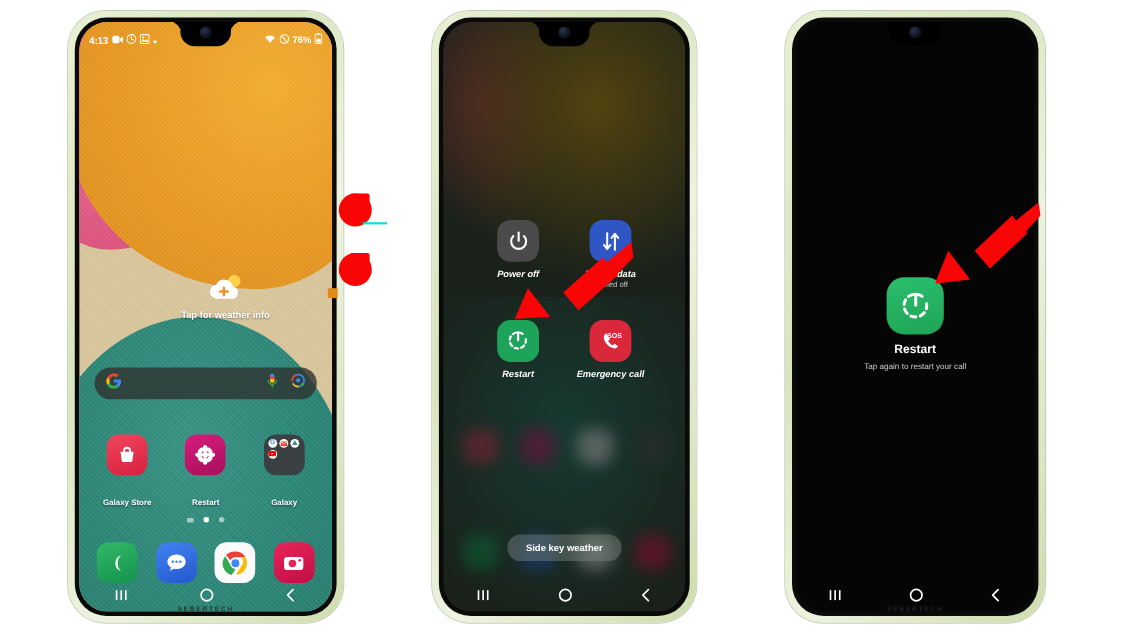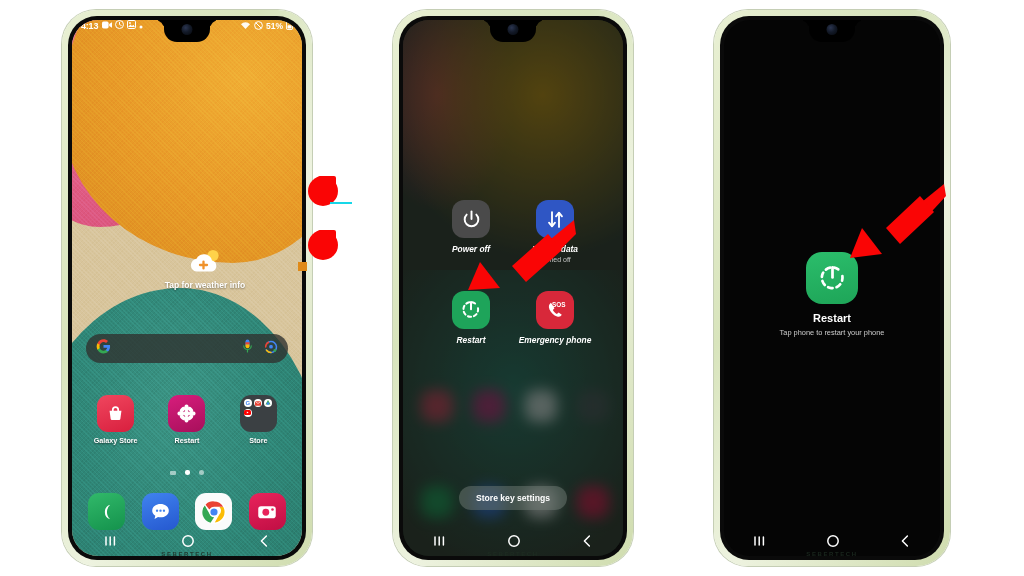--- a/index.html
+++ b/index.html
@@ -78,21 +78,21 @@
   .grain{
     position:absolute; inset:0; opacity:.16; mix-blend-mode:overlay;
     background-image:
       repeating-linear-gradient(45deg, rgba(255,255,255,.5) 0 1px, transparent 1px 3px),
       repeating-linear-gradient(-45deg, rgba(0,0,0,.35) 0 1px, transparent 1px 3px);
   }
 
   
   .statusbar{
     position:absolute; top:0; left:0; right:0; height:22px;
-    display:flex; align-items:flex-start; justify-content:space-between;
+    display:flex; align-items:flex-end; justify-content:space-between;
     padding:0 9px; z-index:30;
     color:#fff; font-size:8.5px; font-weight:bold;
   }
   .sb-left{ display:flex; align-items:center; gap:3px; }
   .sb-right{ display:flex; align-items:center; gap:3px; }
   .sb-clock{ font-size:9px; letter-spacing:-.2px; margin-right:1px; }
   .sb-ico{ display:inline-block; }
   .sb-pct{ font-size:8.5px; font-weight:bold; }
 
   
@@ -117,21 +117,21 @@
     z-index:20;
   }
   .sb-icons-right{ display:flex; align-items:center; gap:11px; }
 
   
   .appsrow{
     position:absolute; left:8px; right:8px;
     display:flex; justify-content:space-around;
     z-index:20;
   }
-  .app{ display:flex; flex-direction:column; align-items:center; gap:4px; width:52px; }
+  .app{ display:flex; flex-direction:column; align-items:center; gap:20px; width:52px; }
   .app-ico{
     width:37px; height:37px; border-radius:11px;
     display:flex; align-items:center; justify-content:center;
     position:relative; overflow:hidden;
   }
   .app-lbl{
     color:#fff; font-size:7.2px; font-weight:bold;
     text-shadow:0 1px 2px rgba(0,0,0,.6); white-space:nowrap;
   }
   .dots{
@@ -262,21 +262,21 @@
               <svg width="11" height="9" viewBox="0 0 11 9">
                   <path d="M5.5 7.9 L1 3.2 A6.4 6.4 0 0 1 10 3.2 Z" fill="#fff" opacity="0.95"></path>
                 </svg>
             </span>
             <span class="sb-ico">
               <svg width="9" height="9" viewBox="0 0 9 9">
                   <circle cx="4.5" cy="4.5" r="3.9" fill="none" stroke="#fff" stroke-width="1"></circle>
                   <line x1="1.9" y1="1.9" x2="7.1" y2="7.1" stroke="#fff" stroke-width="1"></line>
                 </svg>
             </span>
-            <span class="sb-pct">51%</span>
+            <span class="sb-pct">76%</span>
             <span class="sb-ico">
               <svg width="7" height="10" viewBox="0 0 7 10">
                   <rect x="2.3" y="0" width="2.4" height="1.3" rx="0.5" fill="#fff"></rect>
                   <rect x="0.4" y="1.1" width="6.2" height="8.5" rx="1.4" fill="none" stroke="#fff" stroke-width="1"></rect>
                   <rect x="1.5" y="5.2" width="4" height="3.4" rx="0.7" fill="#fff"></rect>
                 </svg>
             </span>
           </div>
         </div>
 
@@ -367,21 +367,21 @@
                     </svg>
                 </span>
                 <span style="width:8px;height:8px;border-radius:50%;background:#fff;display:flex;align-items:center;justify-content:center;">
                   <svg width="7" height="5" viewBox="0 0 14 10">
                       <rect width="14" height="10" rx="3" fill="#FF0000"></rect>
                       <path d="M5.6 3 L9.2 5 L5.6 7Z" fill="#fff"></path>
                     </svg>
                 </span>
               </div>
             </div>
-            <span class="app-lbl">Store</span>
+            <span class="app-lbl">Galaxy</span>
           </div>
         </div>
 
         <div class="dots">
           <span class="dot" style="border-radius:1px;height:4px;width:6px;"></span>
           <span class="dot home"></span>
           <span class="dot"></span>
         </div>
 
         <div class="appsrow" style="top:473px;">
@@ -525,25 +525,25 @@
             <span class="pm-lbl">Restart</span>
           </div>
 
           <div class="pm-item">
             <div class="pm-ico" style="background:#d8283a;">
               <svg width="22" height="22" viewBox="0 0 24 24">
                 <path d="M7.6 4.2c-2.2 1.6-3 4.1-1.6 7.2 1.6 3.6 4.6 6.4 8.2 7.6 2.4.8 4.2.1 5.2-1.8l-3.4-2.4-2 1.6c-1.8-.9-3.4-2.5-4.3-4.3l1.7-2z" fill="#fff"></path>
                 <text x="16" y="8.6" font-family="Liberation Sans, sans-serif" font-size="7" font-weight="bold" fill="#fff" text-anchor="middle">SOS</text>
               </svg>
             </div>
-            <span class="pm-lbl">Emergency phone</span>
-          </div>
-        </div>
-
-        <div class="sidekey">Store key settings</div>
+            <span class="pm-lbl">Emergency call</span>
+          </div>
+        </div>
+
+        <div class="sidekey">Side key weather</div>
 
         <div class="navbar">
           <span class="nav-btn">
             <svg width="14" height="12" viewBox="0 0 14 12">
                 <g stroke="#fff" stroke-width="1.5" stroke-linecap="round">
                   <line x1="2" y1="2" x2="2" y2="10"></line>
                   <line x1="6.2" y1="2" x2="6.2" y2="10"></line>
                   <line x1="10.4" y1="2" x2="10.4" y2="10"></line>
                 </g>
               </svg>
@@ -580,21 +580,21 @@
         <div class="cam"></div>
 
         <div class="restart-block">
           <div class="r3-ico">
             <svg width="31" height="31" viewBox="0 0 24 24">
               <path d="M18.4 7.4a8 8 0 1 1-4.9-3.6" fill="none" stroke="#fff" stroke-width="2.1" stroke-linecap="round" stroke-dasharray="3.6 3.1" transform="rotate(22 12 12)"></path>
               <line x1="12" y1="3.4" x2="12" y2="11.2" stroke="#fff" stroke-width="2.1" stroke-linecap="round"></line>
             </svg>
           </div>
           <span class="r3-title">Restart</span>
-          <span class="r3-sub">Tap phone to restart your phone</span>
+          <span class="r3-sub">Tap again to restart your call</span>
         </div>
 
         <div class="navbar">
           <span class="nav-btn">
             <svg width="14" height="12" viewBox="0 0 14 12">
                 <g stroke="#fff" stroke-width="1.5" stroke-linecap="round">
                   <line x1="2" y1="2" x2="2" y2="10"></line>
                   <line x1="6.2" y1="2" x2="6.2" y2="10"></line>
                   <line x1="10.4" y1="2" x2="10.4" y2="10"></line>
                 </g>

